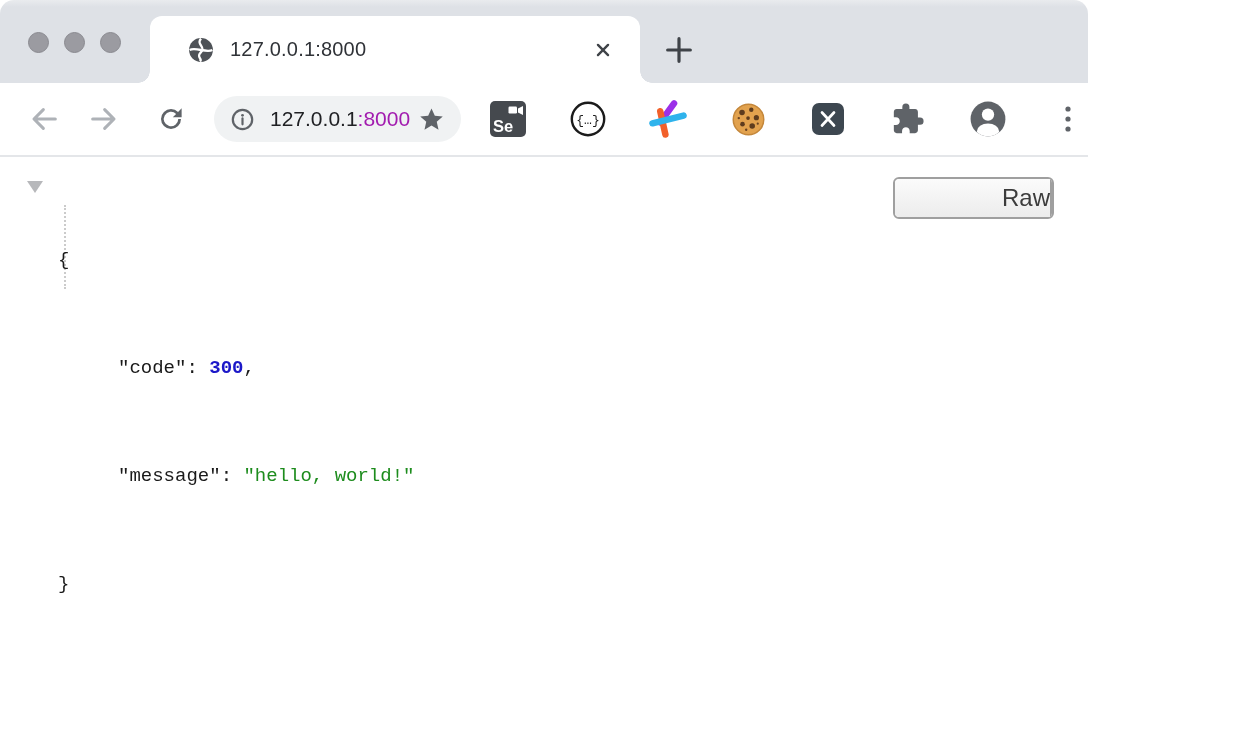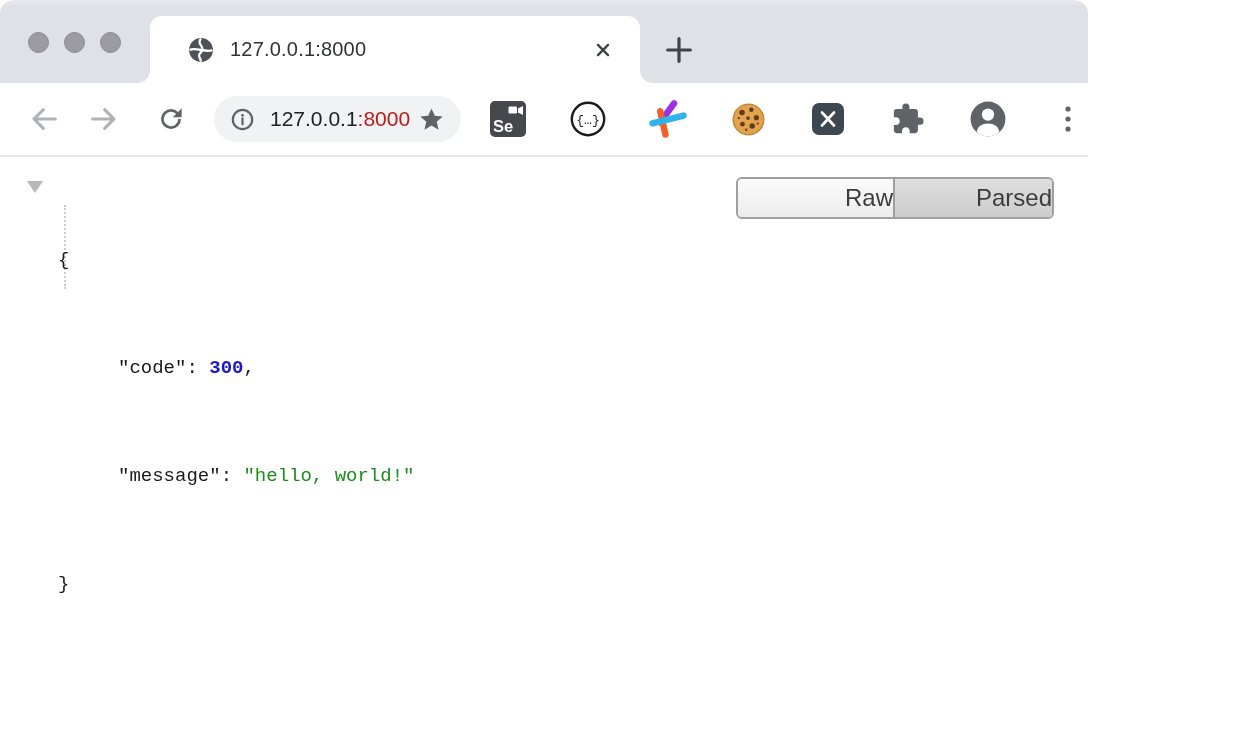--- a/index.html
+++ b/index.html
@@ -20,21 +20,21 @@
   .icobox { display:flex; align-items:center; justify-content:center; }
   .newtab { position:absolute; left:661px; top:32px; width:36px; height:36px; display:flex; align-items:center; justify-content:center; cursor:pointer; }
 
   
   .toolbar { height:72px; background:#fff; display:flex; align-items:center; }
   .nav-btn { width:32px; height:32px; display:flex; align-items:center; justify-content:center; cursor:pointer; }
   .back { margin-left:28px; } .fwd { margin-left:28px; } .reload { margin-left:36px; }
   .omnibox { margin-left:28px; width:484px; height:46px; background:#f0f2f3; border-radius:23px;
              display:flex; align-items:center; padding:0 16px 0 16px; }
   .url { margin-left:15px; font-size:21px; color:#202124; white-space:nowrap; }
-  .url .port { color:#b91c1c; }
+  .url .port { color:#a21caf; }
   .omni-spacer { flex:1; }
   .ext-group { display:flex; gap:40px; margin-left:27px; }
   .ext { width:40px; height:40px; display:flex; align-items:center; justify-content:center; cursor:pointer; }
 
   .ico-dark { color:#5f6368; }
   .ico-dim  { color:#aeb2b7; }
   .ico-ink  { color:#3f4348; }
 
   .divider { height:2px; background:#e4e6e9; }
 
@@ -214,17 +214,16 @@
 
     <div class="json">
       <div><span>{</span></div>
       <div class="ind"><span>"code"</span><span>: </span><span class="tok-num">300</span><span>,</span></div>
       <div class="ind"><span>"message"</span><span>: </span><span class="tok-str">"hello, world!"</span><span></span></div>
       <div><span>}</span></div>
     </div>
 
     <div class="toggle">
       <button class="btn-raw">Raw</button>
-      <button class="btn-parsed">Parsed</button>
     </div>
 
   </div>
 </div>
 
 </body></html>

